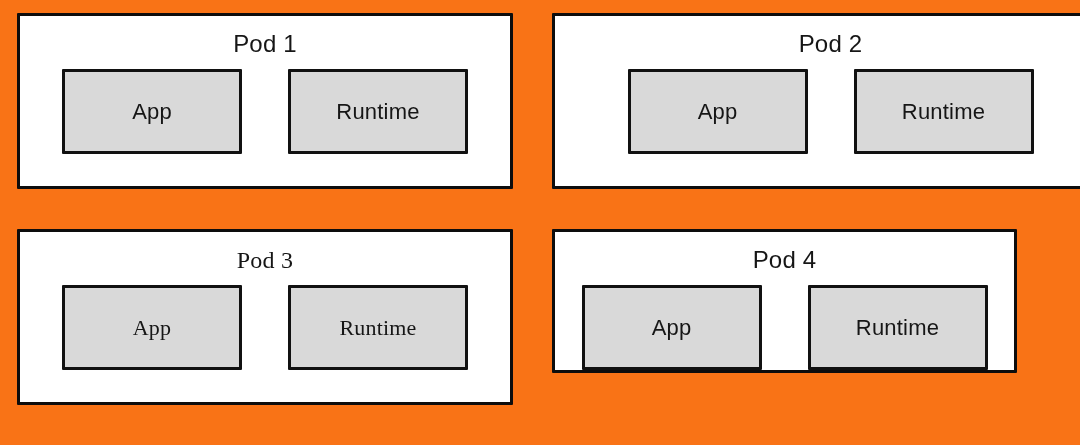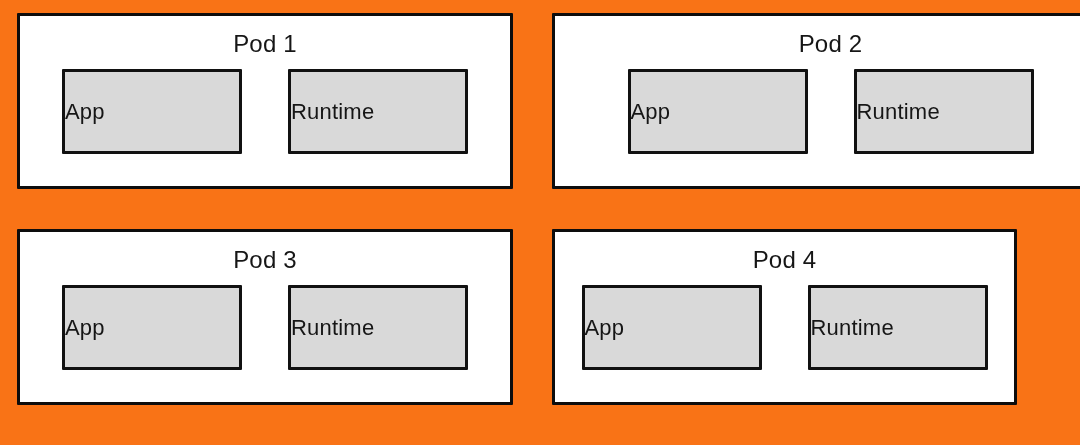--- a/index.html
+++ b/index.html
@@ -19,22 +19,22 @@
   }
   .pod {
     position: absolute;
     box-sizing: border-box;
     border: 3px solid #0d0d0d;
     background: #ffffff;
     border-radius: 1px;
   }
   .pod-1 { left: 17px;  top: 13px;  width: 496px; height: 176px; }
   .pod-2 { left: 552px; top: 13px;  width: 557px; height: 176px; }
-  .pod-3 { left: 17px;  top: 229px; width: 496px; height: 176px; }
-  .pod-4 { left: 552px; top: 229px; width: 465px; height: 176px; }
+  .pod-3 { left: 17px;  top: 229px; width: 496px; height: 176px; font-family: Liberation Serif, serif; }
+  .pod-4 { left: 552px; top: 229px; width: 465px; height: 144px; }
 
   .pod-title {
     margin-top: 12px;
     text-align: center;
     font-size: 24px;
     line-height: 32px;
     color: #161616;
     letter-spacing: 0.2px;
   }
   .pod-row {
@@ -45,21 +45,21 @@
   }
   .inner-box {
     box-sizing: border-box;
     width: 180px;
     height: 85px;
     background: #d9d9d9;
     border: 3px solid #111111;
     border-radius: 1px;
     display: flex;
     align-items: center;
-    justify-content: flex-start;
+    justify-content: center;
   }
   .inner-box-label {
     font-size: 22px;
     color: #161616;
     letter-spacing: 0.2px;
   }
 </style>
 </head>
 <body>
 

